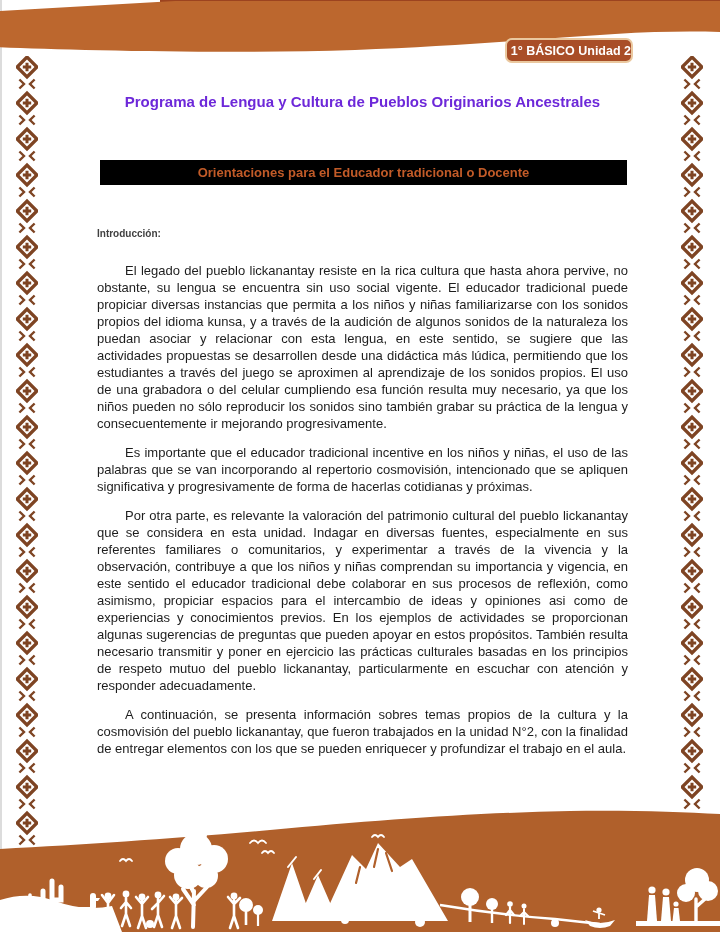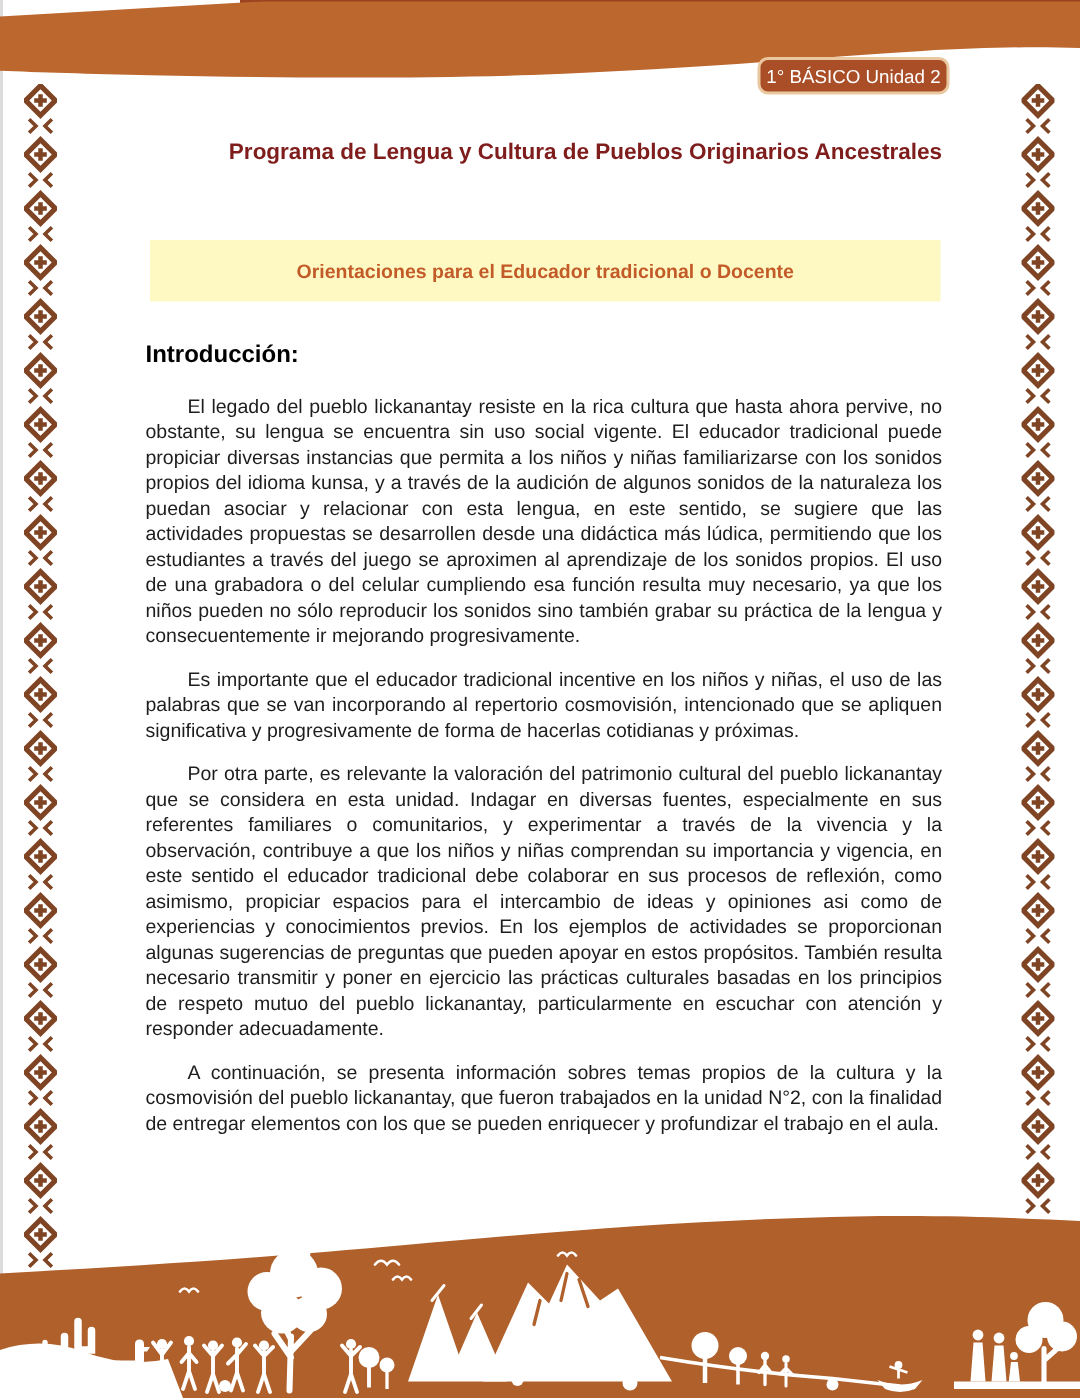--- a/index.html
+++ b/index.html
@@ -11,44 +11,44 @@
     overflow: hidden;
     font-family: "Liberation Sans", sans-serif;
     box-shadow: inset 2px 0 0 #dcdcdc;
   }
   svg { display:block; }
 
   .top-band { position:absolute; top:0; left:0; }
   .badge {
     position:absolute; top:38px; left:505px; width:128px; height:25px;
     background:#A94E27; border:2px solid #EAC89F; border-radius:7px;
-    box-sizing:border-box; display:flex; align-items:center; justify-content:center;
-    color:#ffffff; font-size:12.5px; font-weight:normal; white-space:nowrap;
+    box-sizing:border-box; display:flex; align-items:center; justify-content:flex-end;
+    color:#ffffff; font-size:12.5px; font-weight:bold; white-space:nowrap;
   }
 
   .pattern-strip { position:absolute; top:56px; }
   .pattern-strip.left  { left:16px; }
   .pattern-strip.right { left:681px; }
 
   .title1, .title2 {
-    position:absolute; left:97px; width:531px; text-align:right;
-    font-size:15px; font-weight:bold; color:#7f1d1d;
+    position:absolute; left:97px; width:531px; text-align:center;
+    font-size:15px; font-weight:bold; color:#6d28d9;
   }
   .title1 { top:93px; }
   .title2 { top:123px; }
 
   .banner {
-    position:absolute; left:100px; top:160px; width:527px; height:41px;
-    background:#fef9c3; display:flex; align-items:center; justify-content:center;
+    position:absolute; left:100px; top:160px; width:527px; height:25px;
+    background:#000000; display:flex; align-items:center; justify-content:center;
     color:#C25B28; font-size:13px; font-weight:bold;
   }
 
   .section-heading {
     position:absolute; left:97px; top:228px; margin:0;
-    font-size:16px; font-weight:bold; color:#000000;
+    font-size:10px; font-weight:bold; color:#404040;
   }
 
   .body-text {
     position:absolute; left:97px; top:262px; width:531px;
     color:#1d1d1d;
   }
   .body-text p {
     margin:0 0 12px 0;
     font-size:13px; line-height:17px;
     text-align:justify; text-indent:28px;

